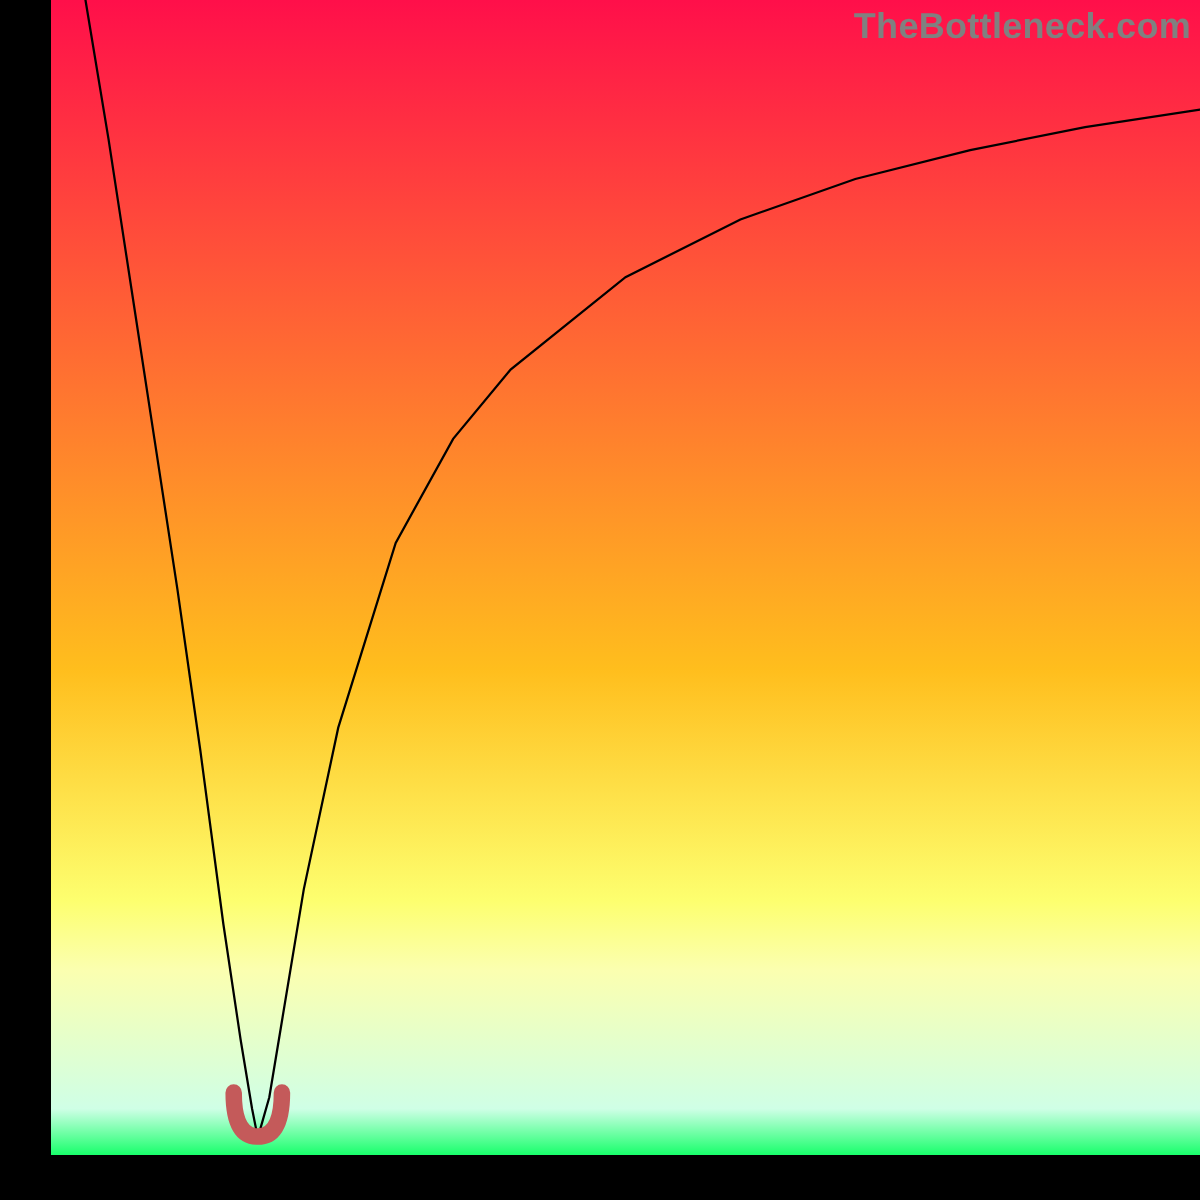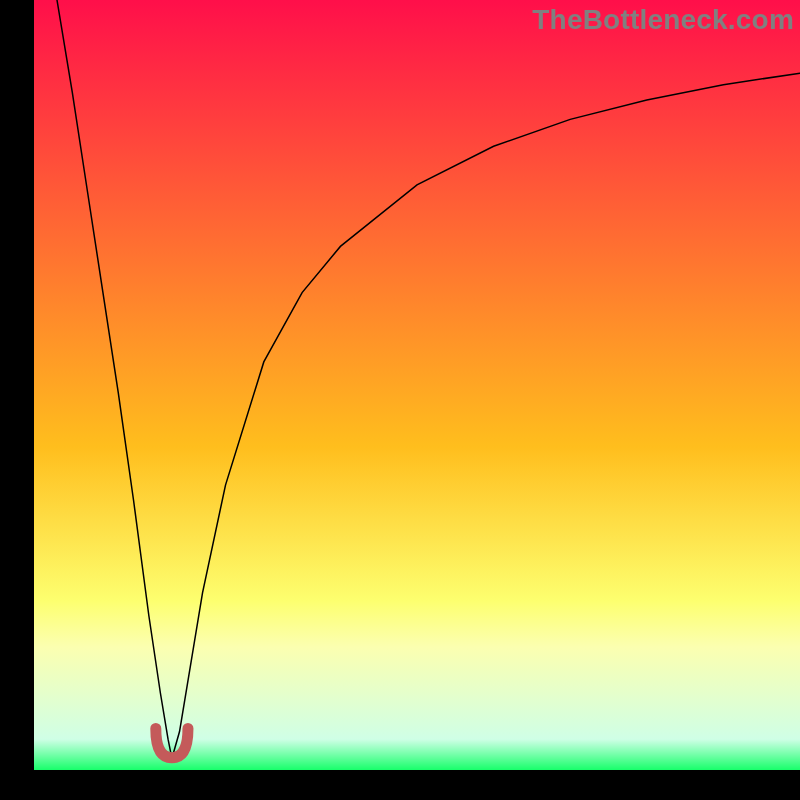--- a/index.html
+++ b/index.html
@@ -23,21 +23,21 @@
     overflow: hidden;
   }
   .gradient-fill {
     position: absolute;
     inset: 0;
   }
   .watermark {
     position: absolute;
     top: 4px;
     right: 6px;
-    font-size: 28px;
+    font-size: 24px;
     font-weight: 600;
     letter-spacing: 0.2px;
     color: #808080;
     user-select: none;
   }
   svg.curve {
     position: absolute;
     inset: 0;
     width: 100%;
     height: 100%;

